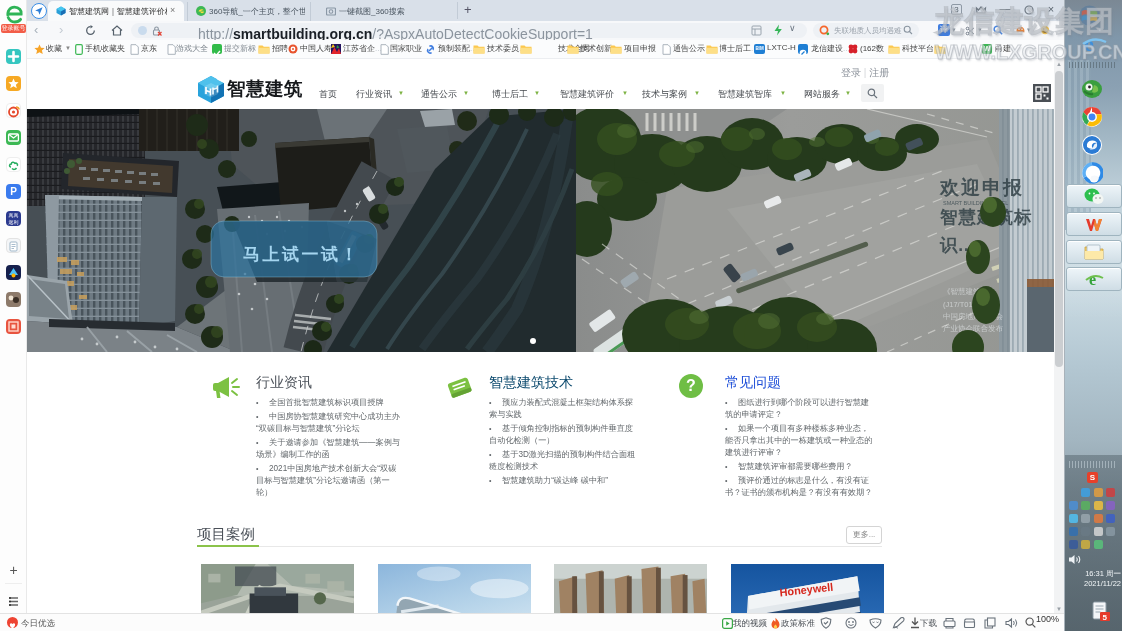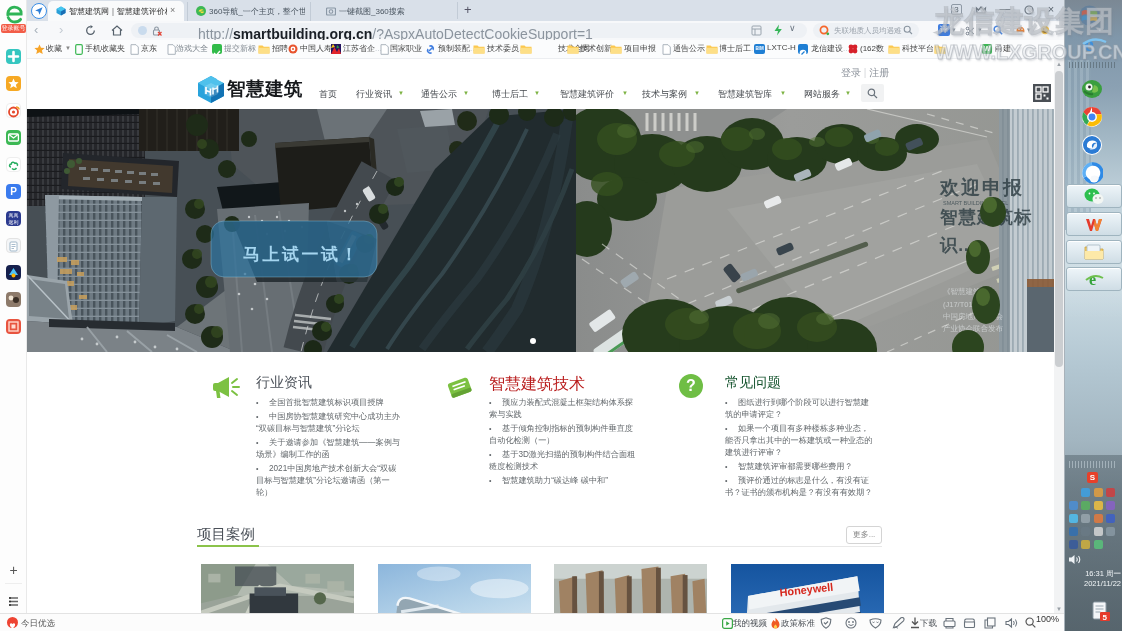--- a/index.html
+++ b/index.html
@@ -718,29 +718,29 @@
       <p><span class="bu">•</span>关于邀请参加《智慧建筑——案例与场景》编制工作的函</p>
       <p><span class="bu">•</span>2021中国房地产技术创新大会“双碳目标与智慧建筑”分论坛邀请函（第一轮）</p>
     </div>
     <svg class="abs" style="left:419px;top:315px" width="28" height="26" viewBox="0 0 28 26">
       <g transform="rotate(-20 14 13)">
         <rect x="3" y="6" width="21" height="15" rx="2.5" fill="#7cc142"></rect>
         <rect x="3" y="17" width="21" height="4" rx="2" fill="#64a334"></rect>
         <path d="M7 10 h14 M7 13.5 h12" stroke="#fff" stroke-width="1.6"></path>
       </g>
     </svg>
-    <div class="abs" style="left:462px;top:315px;font-size:16px;color:#b91c1c;">智慧建筑技术</div>
+    <div class="abs" style="left:462px;top:315px;font-size:14px;color:#0c4a6e;">智慧建筑技术</div>
     <div class="abs clst" style="left:462px;top:338px;width:148px;font-size:8.2px;line-height:11.8px;color:#63686c;">
       <p><span class="bu">•</span>预应力装配式混凝土框架结构体系探索与实践</p>
       <p><span class="bu">•</span>基于倾角控制指标的预制构件垂直度自动化检测（一）</p>
       <p><span class="bu">•</span>基于3D激光扫描的预制构件结合面粗糙度检测技术</p>
       <p><span class="bu">•</span>智慧建筑助力“碳达峰 碳中和”</p>
     </div>
     <div class="abs" style="left:652px;top:315px;width:24px;height:24px;border-radius:50%;background:#6fbe45;color:#fff;font-size:16px;font-weight:bold;text-align:center;line-height:24px;">?</div>
-    <div class="abs" style="left:698px;top:315px;font-size:14px;color:#14532d;">常见问题</div>
+    <div class="abs" style="left:698px;top:315px;font-size:14px;color:#1d4ed8;">常见问题</div>
     <div class="abs clst" style="left:698px;top:338px;width:148px;font-size:8.2px;line-height:11.8px;color:#63686c;">
       <p><span class="bu">•</span>图纸进行到哪个阶段可以进行智慧建筑的申请评定？</p>
       <p><span class="bu">•</span>如果一个项目有多种楼栋多种业态，能否只拿出其中的一栋建筑或一种业态的建筑进行评审？</p>
       <p><span class="bu">•</span>智慧建筑评审都需要哪些费用？</p>
       <p><span class="bu">•</span>预评价通过的标志是什么，有没有证书？证书的颁布机构是？有没有有效期？</p>
     </div>
 
     <div class="abs" style="left:170px;top:466px;font-size:14.5px;color:#4a5058;">项目案例</div>
     <div class="abs" style="left:170px;top:487px;width:685px;height:1px;background:#e8e8e8;"></div>
     <div class="abs" style="left:170px;top:486px;width:62px;height:2px;background:#8bc34a;"></div>

